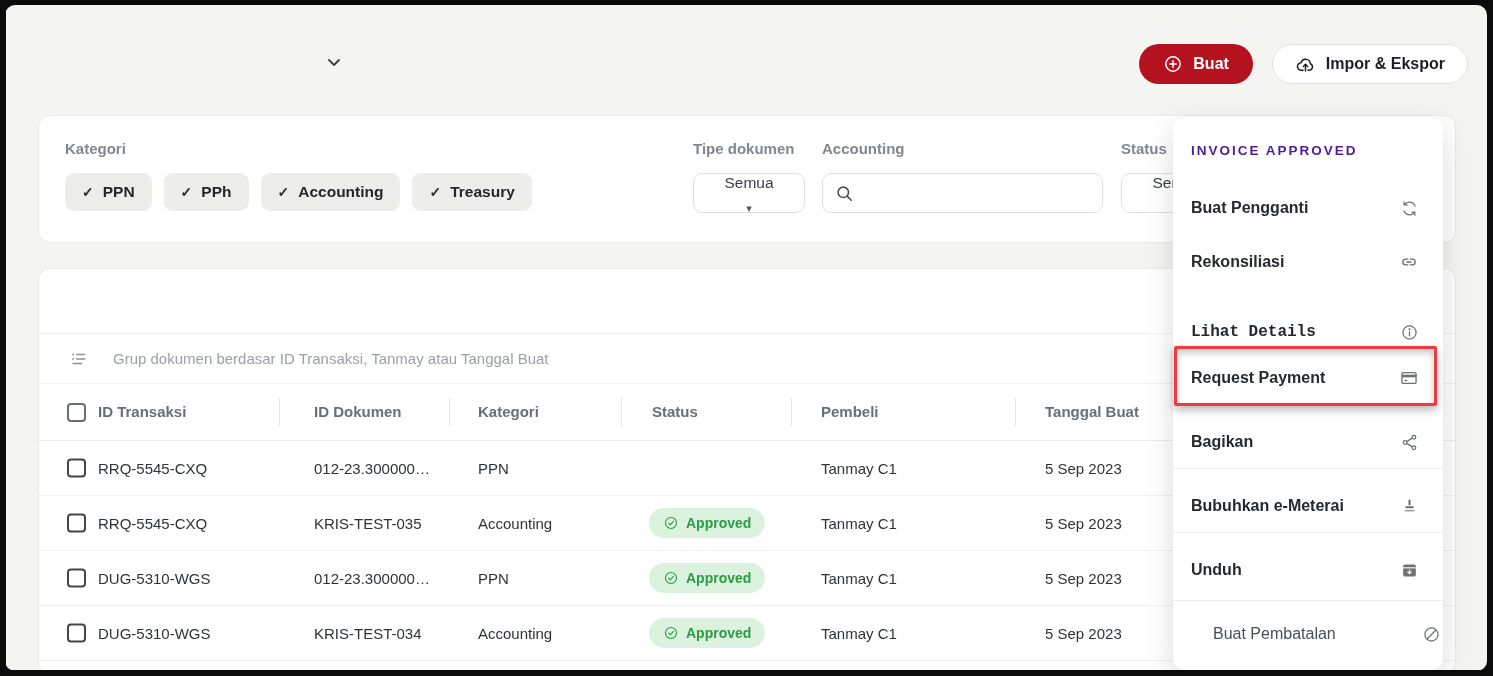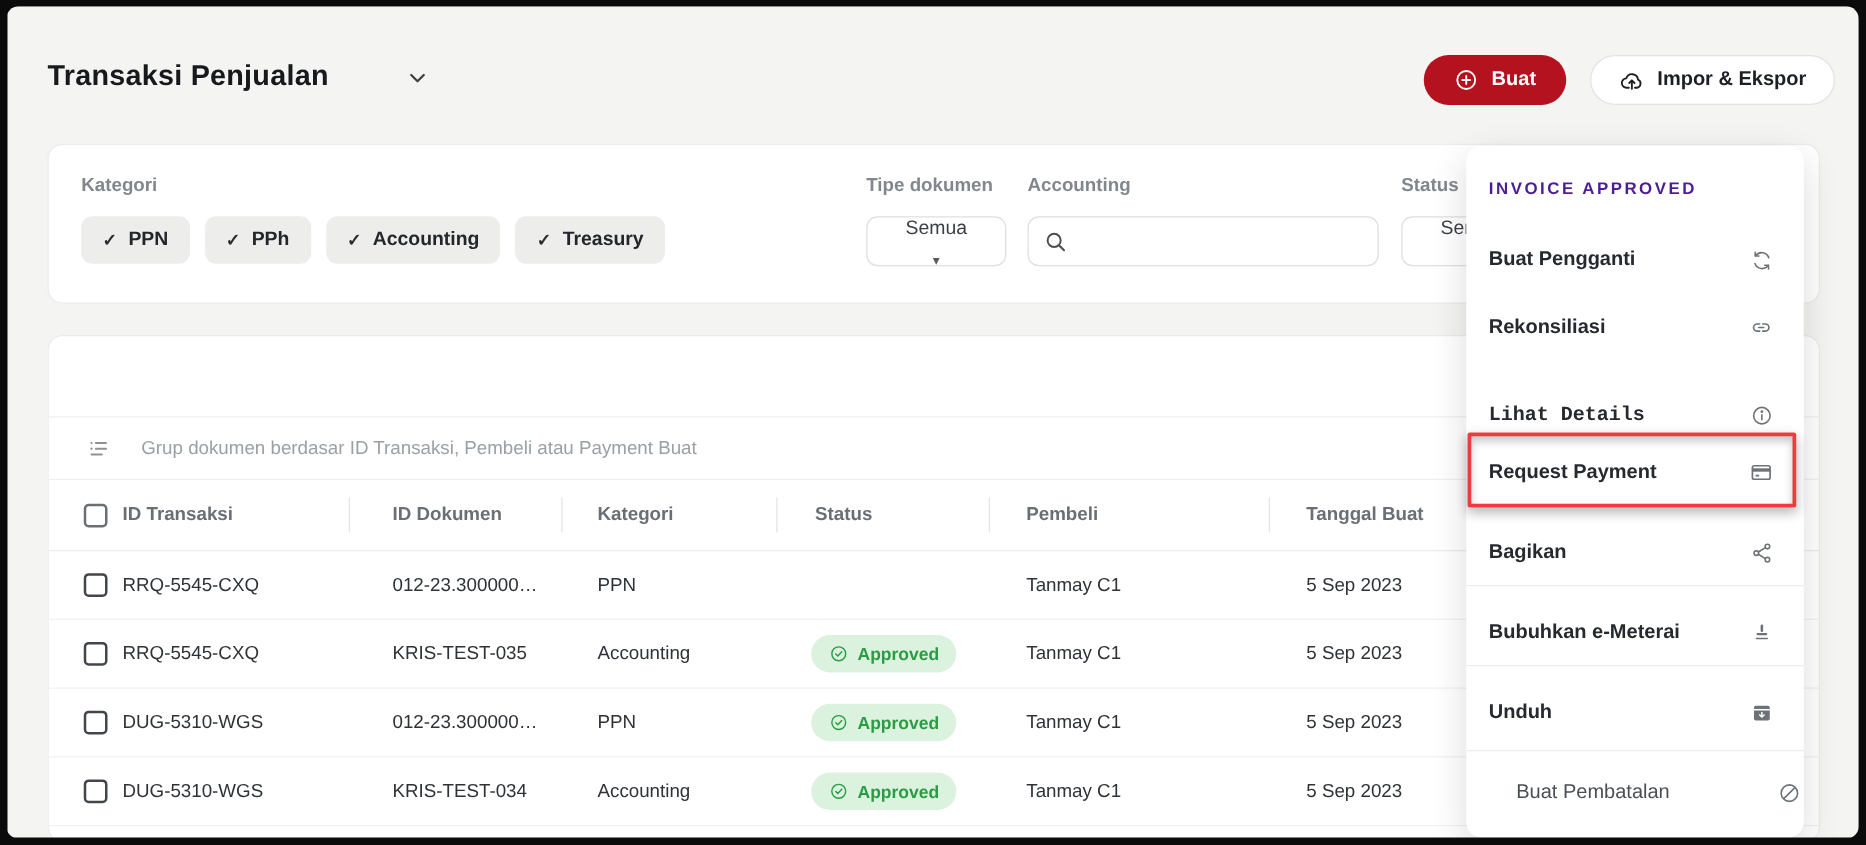--- a/index.html
+++ b/index.html
@@ -64,21 +64,20 @@
   .highlight-box { position:absolute; left:1px; top:229px; width:263px; height:60px; border:3px solid #ef3b3f; border-radius:2px; box-shadow:0 4px 9px rgba(0,0,0,.28), inset 0 4px 7px rgba(0,0,0,.22); pointer-events:none; }
 
   svg { display:block; }
 </style>
 </head>
 <body>
 
 <div class="canvas">
   <div class="page-bg"></div>
 
-  <div class="page-title">Transaksi Penjualan</div>
   <div class="title-caret">
     <svg width="14" height="9" viewBox="0 0 14 9">
         <polyline points="2,2 7,7 12,2" fill="none" stroke="#3c4043" stroke-width="1.8" stroke-linecap="round" stroke-linejoin="round"></polyline>
       </svg>
   </div>
 
   <div class="header-actions">
     <button class="btn btn-primary" id="btn-create" style="background: rgb(181, 18, 31);">
       <span>
         <svg width="20" height="20" viewBox="0 0 24 24" fill="none" stroke="#ffffff" stroke-width="1.8" stroke-linecap="round">
@@ -150,21 +149,21 @@
     <div class="group-row">
       <span class="gicon">
         <svg width="20" height="20" viewBox="0 0 24 24" fill="none" stroke="#8d9297" stroke-width="1.8" stroke-linecap="round">
           <circle cx="5" cy="6.5" r="1.1" fill="#8d9297" stroke="none"></circle>
             <line x1="9.2" y1="6.5" x2="19" y2="6.5"></line>
           <circle cx="5" cy="12" r="1.1" fill="#8d9297" stroke="none"></circle>
             <line x1="9.2" y1="12" x2="19" y2="12"></line>
           <line x1="5" y1="17.5" x2="15" y2="17.5"></line>
         </svg>
       </span>
-      <span class="ghint">Grup dokumen berdasar ID Transaksi, Pembeli atau Payment Buat</span>
+      <span class="ghint">Grup dokumen berdasar ID Transaksi, Tanmay atau Tanggal Buat</span>
     </div>
 
     <div class="thead">
       <div class="checkbox header"></div>
       <div class="th" style="left:59px;">ID Transaksi</div>
       <div class="vdiv" style="left:240px;"></div>
       <div class="th" style="left:275px;">ID Dokumen</div>
       <div class="vdiv" style="left:410px;"></div>
       <div class="th" style="left:439px;">Kategori</div>
       <div class="vdiv" style="left:582px;"></div>

